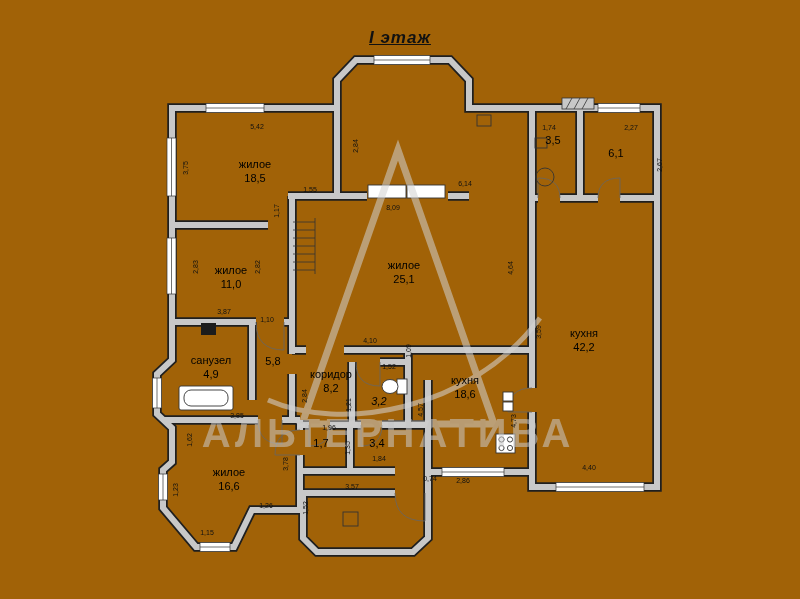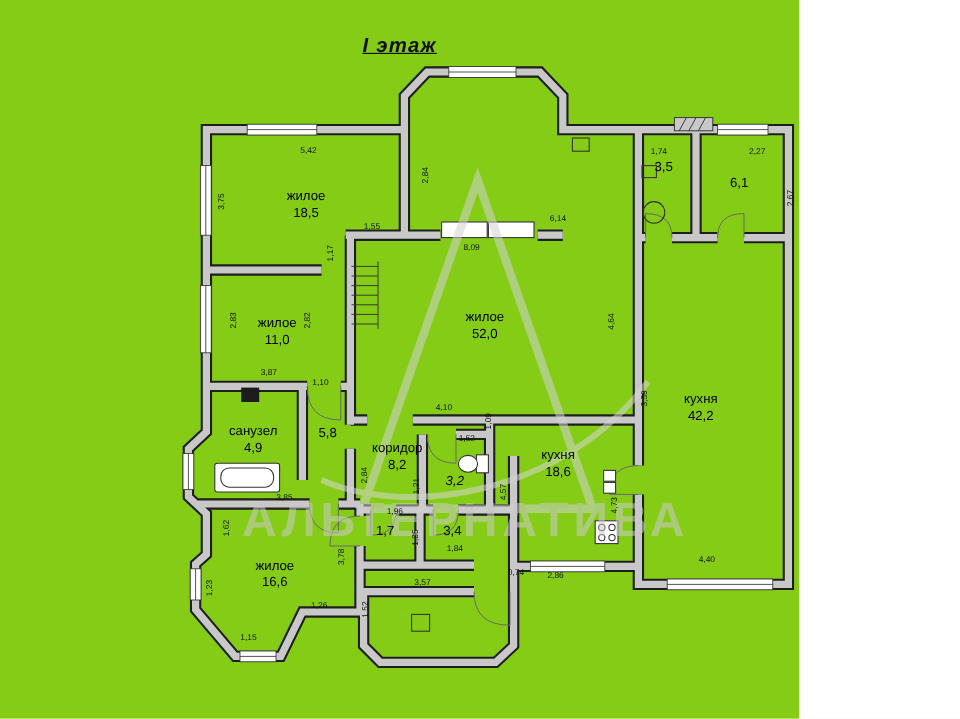--- a/index.html
+++ b/index.html
@@ -1,16 +1,16 @@
 <!DOCTYPE html>
 <html><head>
 <meta charset="utf-8">
 <style>
   html,body{margin:0;padding:0;background:#fff;}
-  .canvas{position:relative;width:666px;height:599px;background:#84cc16;overflow:hidden;
+  .canvas{position:relative;width:800px;height:599px;background:#a16207;overflow:hidden;
           font-family:"Liberation Sans",sans-serif;}
   .plan-svg{position:absolute;left:0;top:0;}
   .title{position:absolute;top:28px;left:0;right:0;text-align:center;
          font-size:17px;font-weight:bold;font-style:italic;
          text-decoration:underline;color:#111;letter-spacing:1px;}
   .labels{position:absolute;left:0;top:0;width:800px;height:599px;pointer-events:none;}
   .room{position:absolute;transform:translate(-50%,-50%);text-align:center;
         color:#000;line-height:1.3;white-space:nowrap;}
   .room .name{font-size:11px;margin-top:16px;}
   .room .area{font-size:11px;}
@@ -184,21 +184,21 @@
   <div class="room" style="left: 255px; top: 163px;">
         <div class="name">жилое</div>
         <div class="area">18,5</div>
       </div>
       <div class="room" style="left: 231px; top: 269px;">
         <div class="name">жилое</div>
         <div class="area">11,0</div>
       </div>
       <div class="room" style="left: 404px; top: 264px;">
         <div class="name">жилое</div>
-        <div class="area">52,0</div>
+        <div class="area">25,1</div>
       </div>
       <div class="room" style="left: 553px; top: 140px;">
 
         <div class="area">3,5</div>
       </div>
       <div class="room" style="left: 616px; top: 153px;">
 
         <div class="area">6,1</div>
       </div>
       <div class="room" style="left: 584px; top: 332px;">

